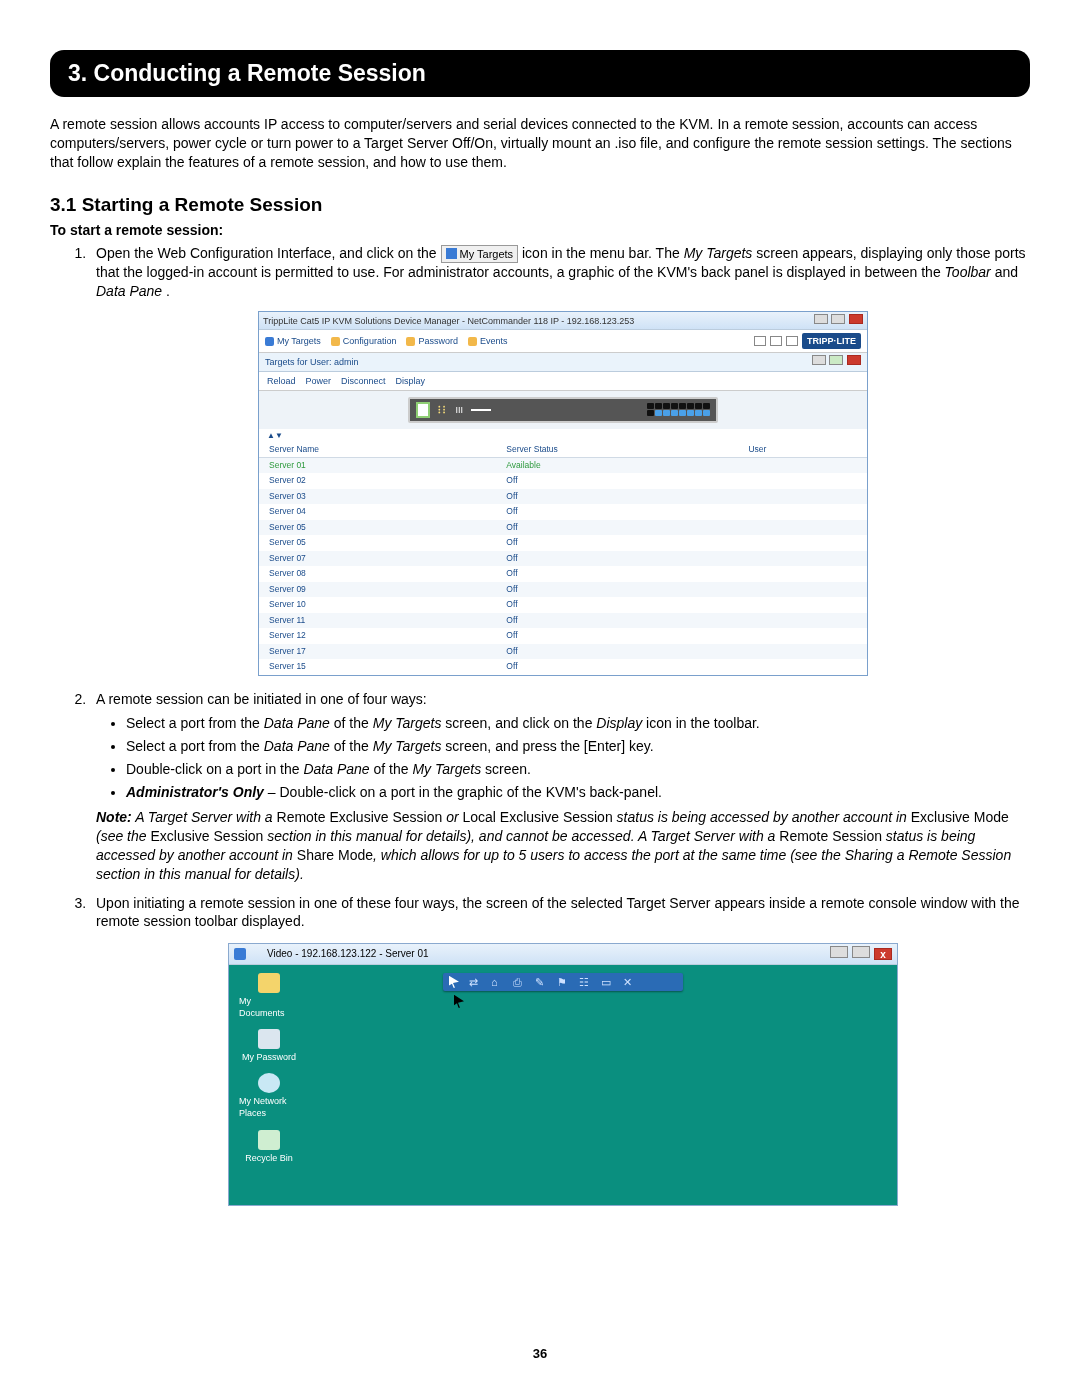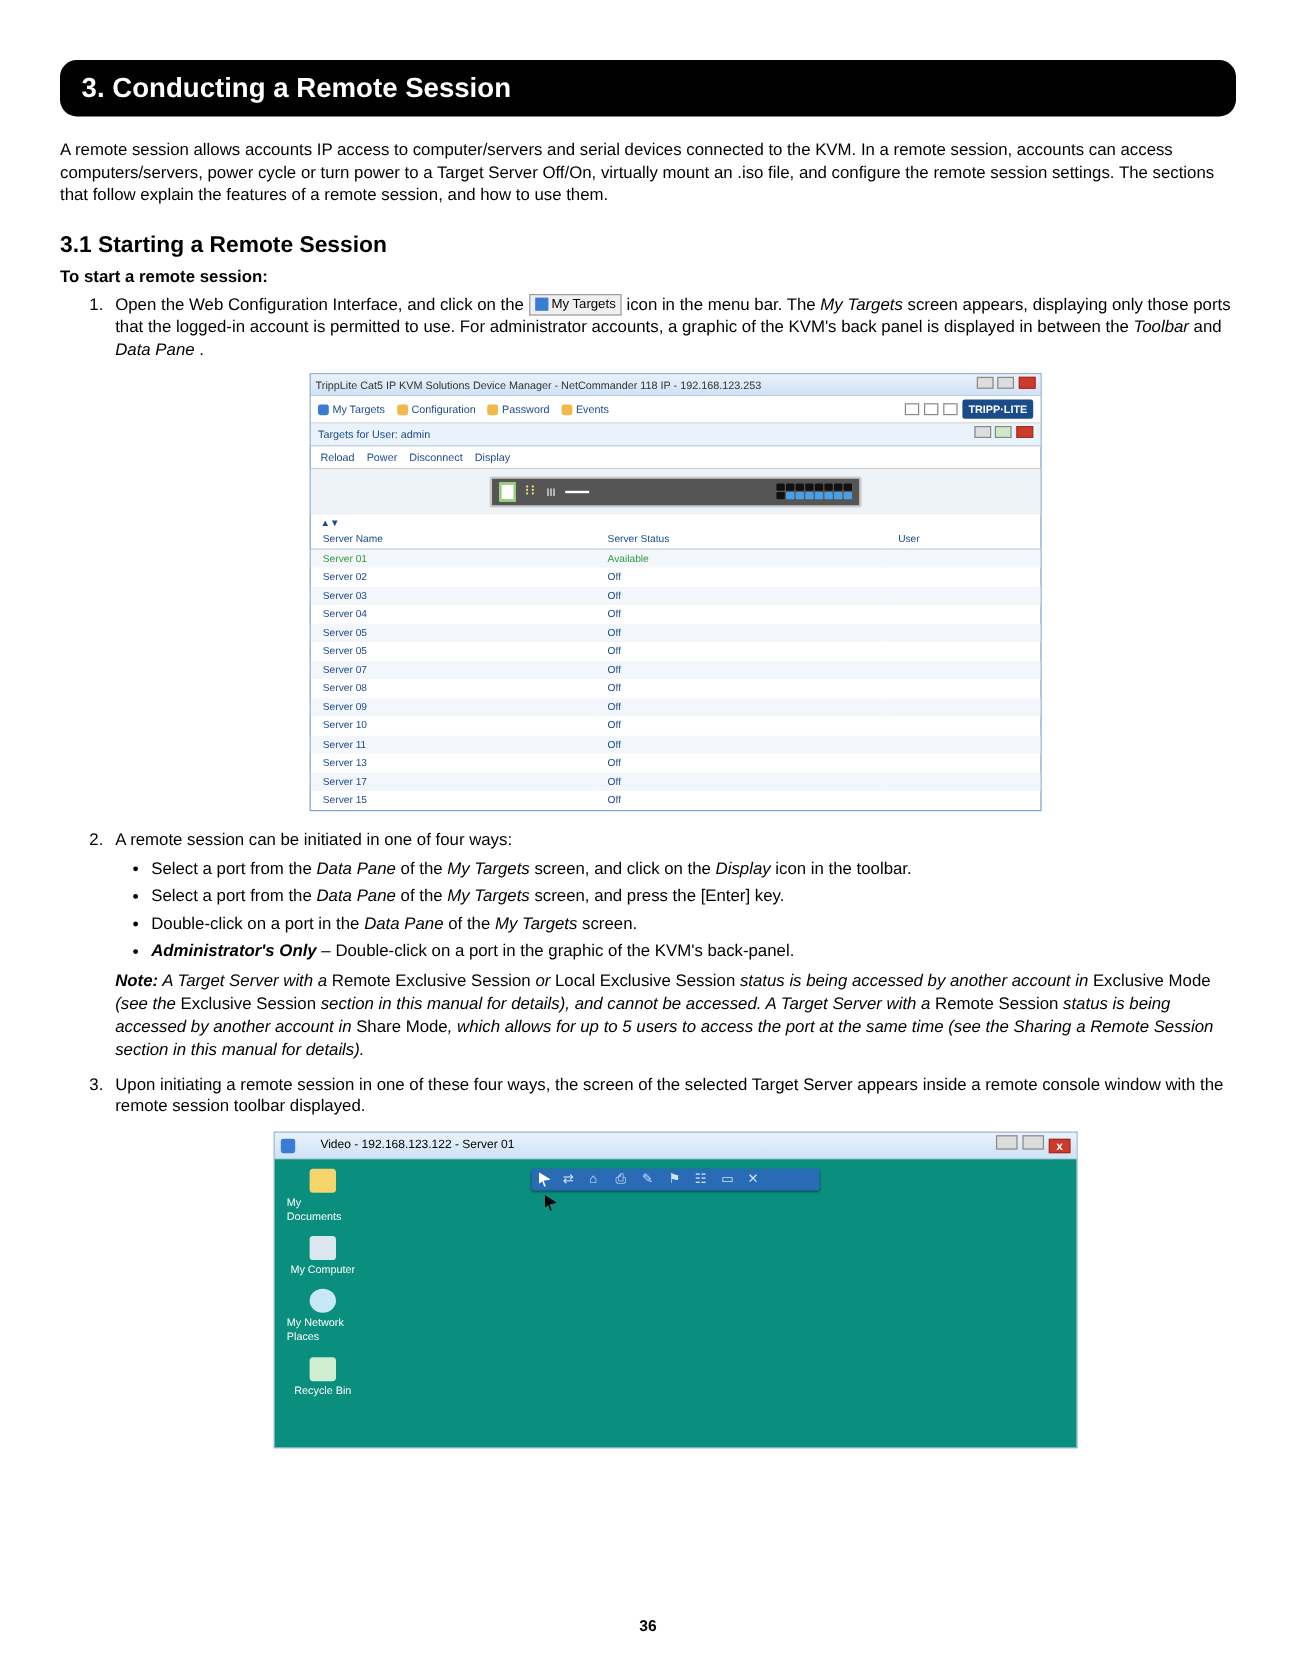--- a/index.html
+++ b/index.html
@@ -326,21 +326,21 @@
               <td class="sn">Server 10</td>
               <td class="st">Off</td>
               <td></td>
             </tr>
             <tr>
               <td class="sn">Server 11</td>
               <td class="st">Off</td>
               <td></td>
             </tr>
             <tr>
-              <td class="sn">Server 13</td>
+              <td class="sn">Server 12</td>
               <td class="st">Off</td>
               <td></td>
             </tr>
             <tr>
               <td class="sn">Server 17</td>
               <td class="st">Off</td>
               <td></td>
             </tr>
             <tr>
               <td class="sn">Server 15</td>
@@ -399,21 +399,21 @@
           <span class="glyph">▭</span>
           <span class="glyph">✕</span>
         </div>
         <span class="cursor"></span>
         <div class="icon doc">
             <span class="gl"></span>
             <span>My Documents</span>
           </div>
         <div class="icon">
             <span class="gl"></span>
-            <span>My Computer</span>
+            <span>My Password</span>
           </div>
         <div class="icon net">
             <span class="gl"></span>
             <span>My Network Places</span>
           </div>
         <div class="icon bin">
             <span class="gl"></span>
             <span>Recycle Bin</span>
           </div>
       </div>

